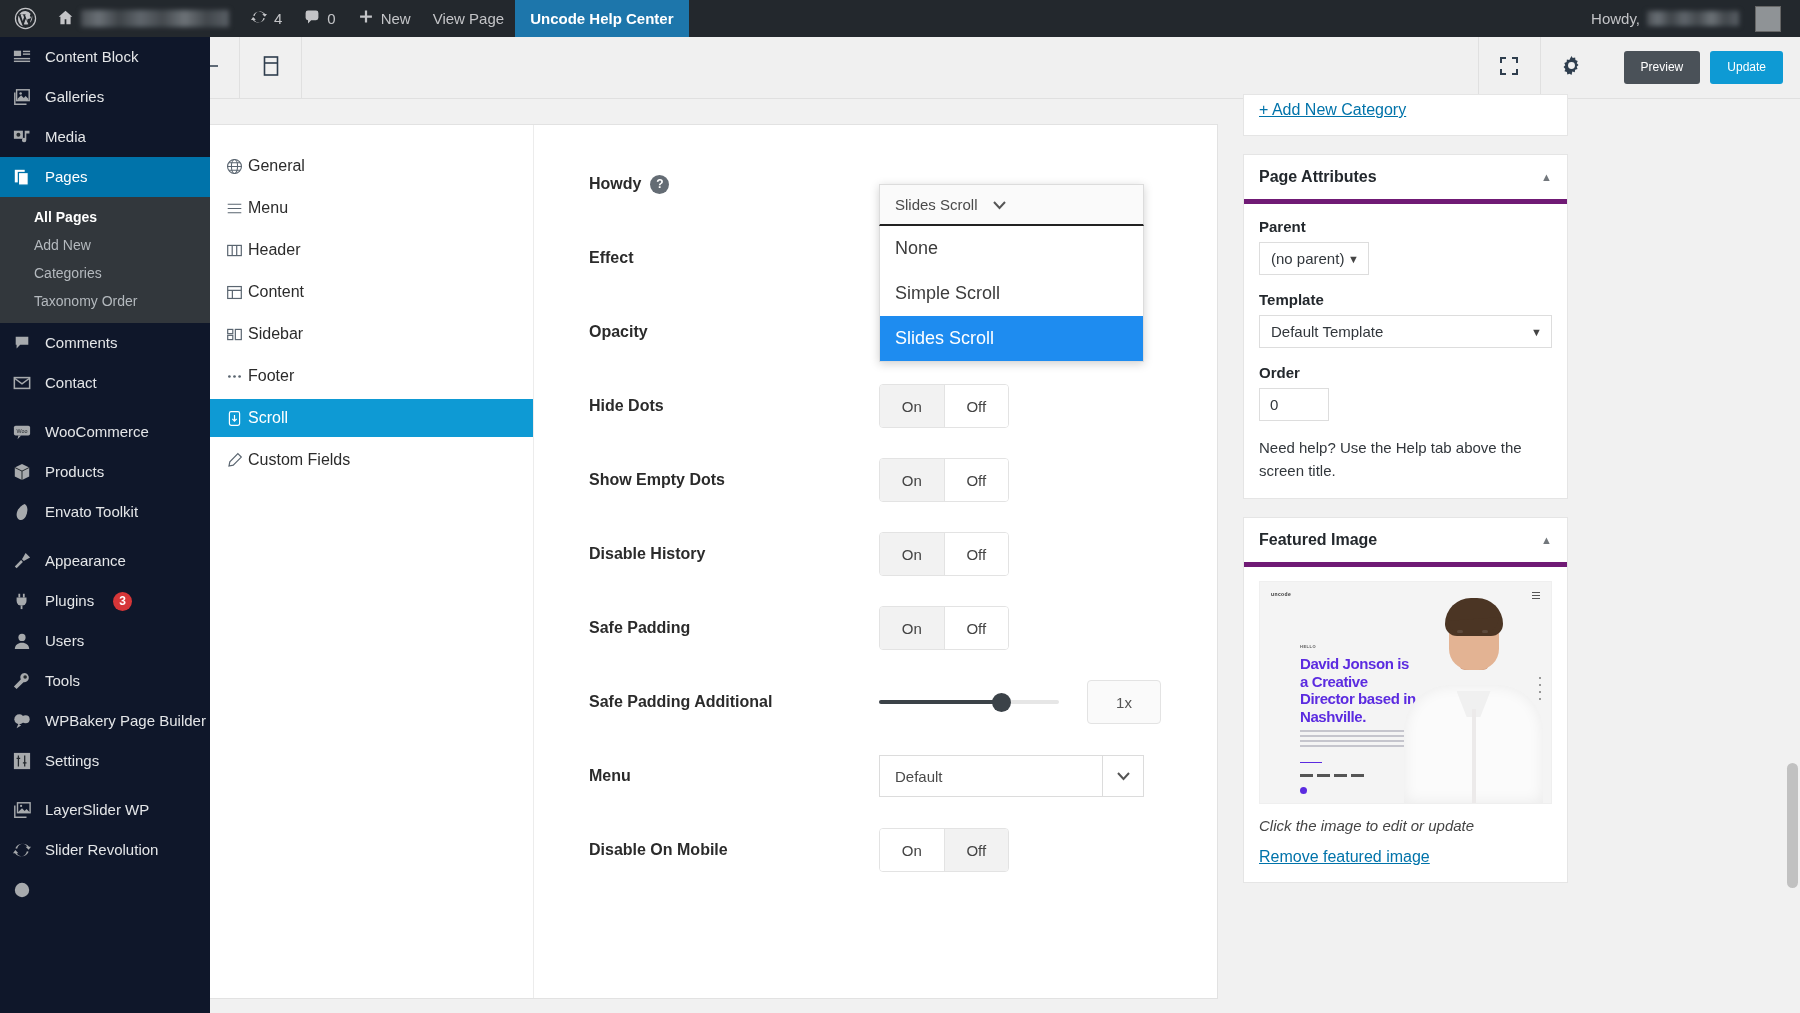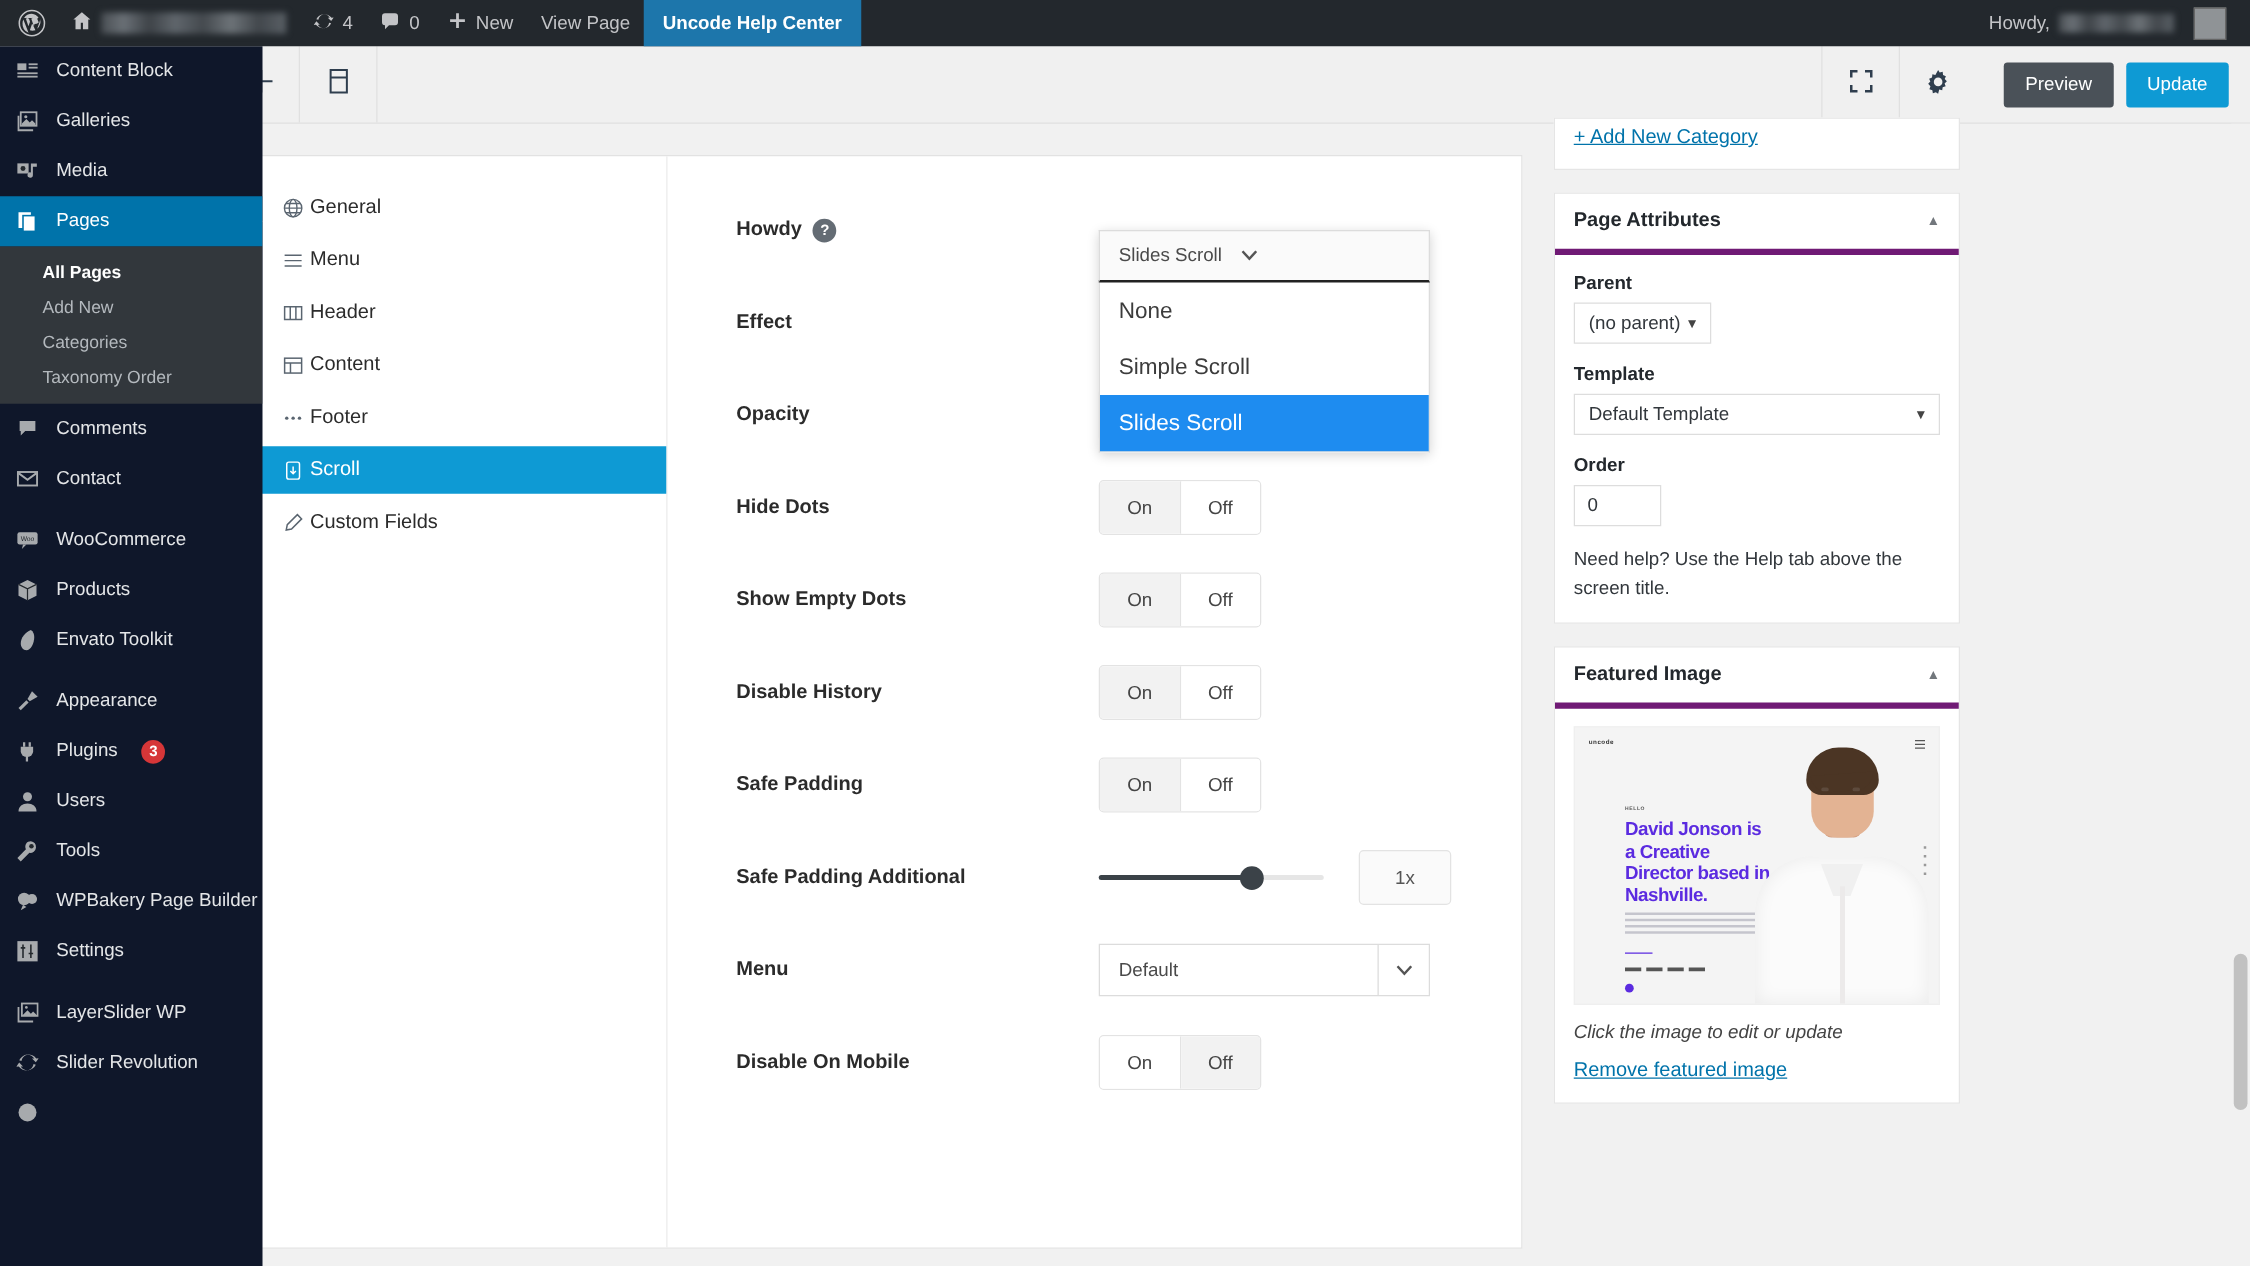--- a/index.html
+++ b/index.html
@@ -88,21 +88,21 @@
     display: flex; align-items: stretch;
   }
   .tb-btn {
     width: 62px; display: flex; align-items: center; justify-content: center;
     border-right: 1px solid #e0e0e0; cursor: pointer; color: #2f3e4e;
   }
   .tb-spacer { flex: 1; }
   .tb-btn.rt { border-right: none; border-left: 1px solid #e0e0e0; }
   .tb-actions { display: flex; align-items: center; gap: 10px; padding: 0 17px 0 22px; }
   .btn {
-    padding: 9px 17px; font-size: 15px; border-radius: 3px;
+    padding: 9px 17px; font-size: 12px; border-radius: 3px;
     cursor: pointer; border: none; color: #fff; line-height: 1.2;
   }
   .btn-preview { background: #4a5158; }
   .btn-update { background: #0e9ad4; }
 
   
   #editor {
     position: absolute; top: 62px; left: 0; right: 0; bottom: 0;
     display: flex; padding: 25px 0 0 25px; gap: 25px;
   }
@@ -686,20 +686,30 @@
             <svg width="17" height="17" viewBox="0 0 20 20">
                 <rect x="2" y="3" width="16" height="14" fill="none" stroke="currentColor" stroke-width="1.4"></rect>
                 <path d="M2 7.5h16M7.5 7.5V17" stroke="currentColor" stroke-width="1.4"></path>
               </svg>
           </span>
           <span>Content</span>
         </div>
         <div class="nav-item">
           <span class="nv-ico">
             <svg width="17" height="17" viewBox="0 0 20 20">
+                <rect x="2" y="4" width="6" height="5" fill="none" stroke="currentColor" stroke-width="1.4"></rect>
+                <rect x="2" y="11" width="6" height="5" fill="none" stroke="currentColor" stroke-width="1.4"></rect>
+                <rect x="11" y="4" width="7" height="12" fill="none" stroke="currentColor" stroke-width="1.4"></rect>
+              </svg>
+          </span>
+          <span>Sidebar</span>
+        </div>
+        <div class="nav-item">
+          <span class="nv-ico">
+            <svg width="17" height="17" viewBox="0 0 20 20">
                 <circle cx="4" cy="10" r="1.6" fill="currentColor"></circle>
                 <circle cx="10" cy="10" r="1.6" fill="currentColor"></circle>
                 <circle cx="16" cy="10" r="1.6" fill="currentColor"></circle>
               </svg>
           </span>
           <span>Footer</span>
         </div>
         <div class="nav-item active">
           <span class="nv-ico">
             <svg width="17" height="17" viewBox="0 0 20 20">

